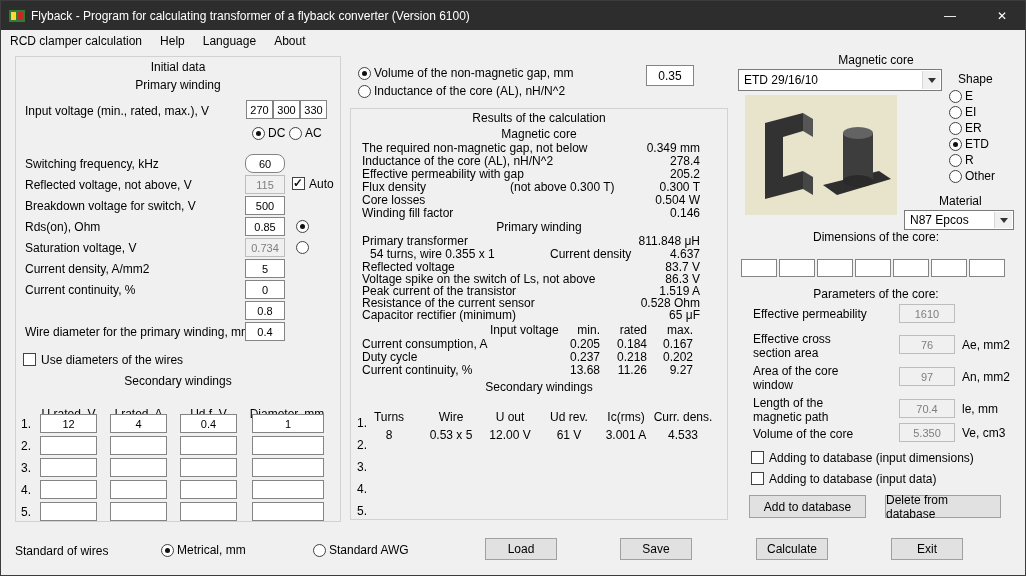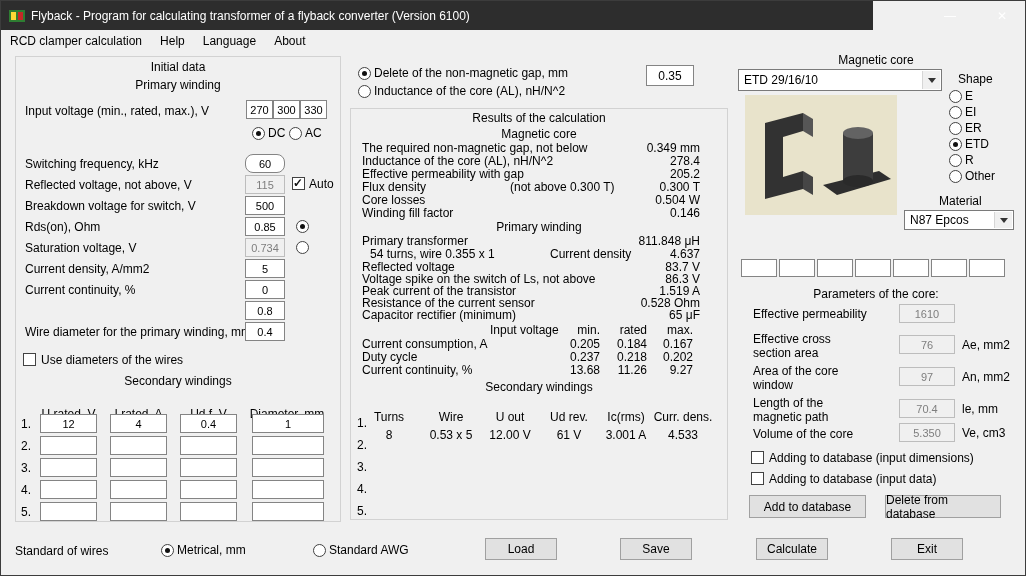--- a/index.html
+++ b/index.html
@@ -15,21 +15,21 @@
   .cb{position:absolute;width:13px;height:13px;border:1px solid #424242;background:#fff;box-sizing:border-box;}
   .cb.on::after{content:"✓";position:absolute;left:0;top:-2px;font-size:12px;font-weight:bold;color:#111;}
   .btn{position:absolute;background:#e1e1e1;border:1px solid #a0a0a0;font-size:12px;display:flex;align-items:center;justify-content:center;box-sizing:border-box;cursor:default;}
   .combo{position:absolute;background:#fff;border:1px solid #7a7a7a;display:flex;align-items:center;box-sizing:border-box;font-size:12px;padding-left:5px;}
   .arr{position:absolute;right:1px;top:1px;bottom:1px;width:17px;background:#f0f0f0;display:flex;align-items:center;justify-content:center;border-left:1px solid #d6d6d6;}
   .arr::after{content:"";border-left:4px solid transparent;border-right:4px solid transparent;border-top:5px solid #333;}
   .gbox{position:absolute;border:1px solid #d2d2d2;box-sizing:border-box;}
   .val{position:absolute;width:90px;text-align:right;white-space:nowrap;font-size:12px;}
   .vcol{position:absolute;width:45px;text-align:right;white-space:nowrap;font-size:12px;}
   .tcol{position:absolute;text-align:center;white-space:nowrap;font-size:12px;margin-top:12px;}
-  #titlebar{position:absolute;left:0;top:0;width:872px;height:29px;background:#2d2d2d;color:#fff;}
+  #titlebar{position:absolute;left:0;top:0;width:1026px;height:29px;background:#2d2d2d;color:#fff;}
   #menubar{position:absolute;left:0;top:29px;width:1026px;height:22px;display:flex;align-items:center;background:#f0f0f0;}
   .menu-item{padding:0 9px;font-size:12px;white-space:nowrap;}
   .tbtn{position:absolute;top:0;height:29px;display:flex;align-items:center;justify-content:center;color:#fff;font-size:12px;}
 </style>
 </head>
 <body>
 
 <div id="app">
 
   <div id="titlebar">
@@ -128,21 +128,21 @@
   <input class="tb" style="left: 179px; top: 479px; width: 57px;" value="">
   <input class="tb" style="left: 251px; top: 479px; width: 72px;" value="">
 
   <span class="lbl" style="left:20px;top:504px">5.</span>
   <input class="tb" style="left: 39px; top: 501px; width: 57px;" value="">
   <input class="tb" style="left: 109px; top: 501px; width: 57px;" value="">
   <input class="tb" style="left: 179px; top: 501px; width: 57px;" value="">
   <input class="tb" style="left: 251px; top: 501px; width: 72px;" value="">
 
   <span class="radio on" style="left:357px;top:66px"></span>
-  <span class="lbl" style="left:373px;top:65px">Delete of the non-magnetic gap, mm</span>
+  <span class="lbl" style="left:373px;top:65px">Volume of the non-magnetic gap, mm</span>
   <span class="radio" style="left:357px;top:84px"></span>
   <span class="lbl" style="left:373px;top:83px">Inductance of the core (AL), nH/N^2</span>
   <input class="tb" style="left: 645px; top: 64px; width: 48px; height: 21px; font-size: 12px;" value="0.35">
 
   <div class="gbox" style="left:349px;top:107px;width:378px;height:412px"></div>
   <span class="lbl c" style="left:349px;top:110px;width:378px">Results of the calculation</span>
   <span class="lbl c" style="left:349px;top:126px;width:378px">Magnetic core</span>
 
   <span class="lbl" style="left:361px;top:140px">The required non-magnetic gap, not below</span>
   <span class="val" style="left:609px;top:140px">0.349 mm</span>
@@ -247,20 +247,21 @@
     <ellipse cx="113" cy="38" rx="15" ry="6" fill="#636363"></ellipse>
     <ellipse cx="113" cy="86" rx="15" ry="6" fill="#2a2a2a"></ellipse>
   </svg>
 
   <span class="lbl" style="left:938px;top:193px">Material</span>
   <div class="combo" style="left:903px;top:209px;width:110px;height:20px">
     <span>N87 Epcos</span>
     <span class="arr"></span>
   </div>
 
+  <span class="lbl c" style="left:737px;top:229px;width:276px">Dimensions of the core:</span>
   <span class="tcol s11" style="left:740px;top:245px;width:36px">A, mm</span>
   <span class="tcol s11" style="left:778px;top:245px;width:36px">B, mm</span>
   <span class="tcol s11" style="left:816px;top:245px;width:36px">C, mm</span>
   <span class="tcol s11" style="left:854px;top:245px;width:36px">D, mm</span>
   <span class="tcol s11" style="left:892px;top:245px;width:36px">H, mm</span>
   <span class="tcol s11" style="left:930px;top:245px;width:36px">h, mm</span>
   <span class="tcol s11" style="left:968px;top:245px;width:36px">I, mm</span>
   <input class="tb" style="left: 740px; top: 258px; width: 36px; height: 18px;">
   <input class="tb" style="left: 778px; top: 258px; width: 36px; height: 18px;">
   <input class="tb" style="left: 816px; top: 258px; width: 36px; height: 18px;">

